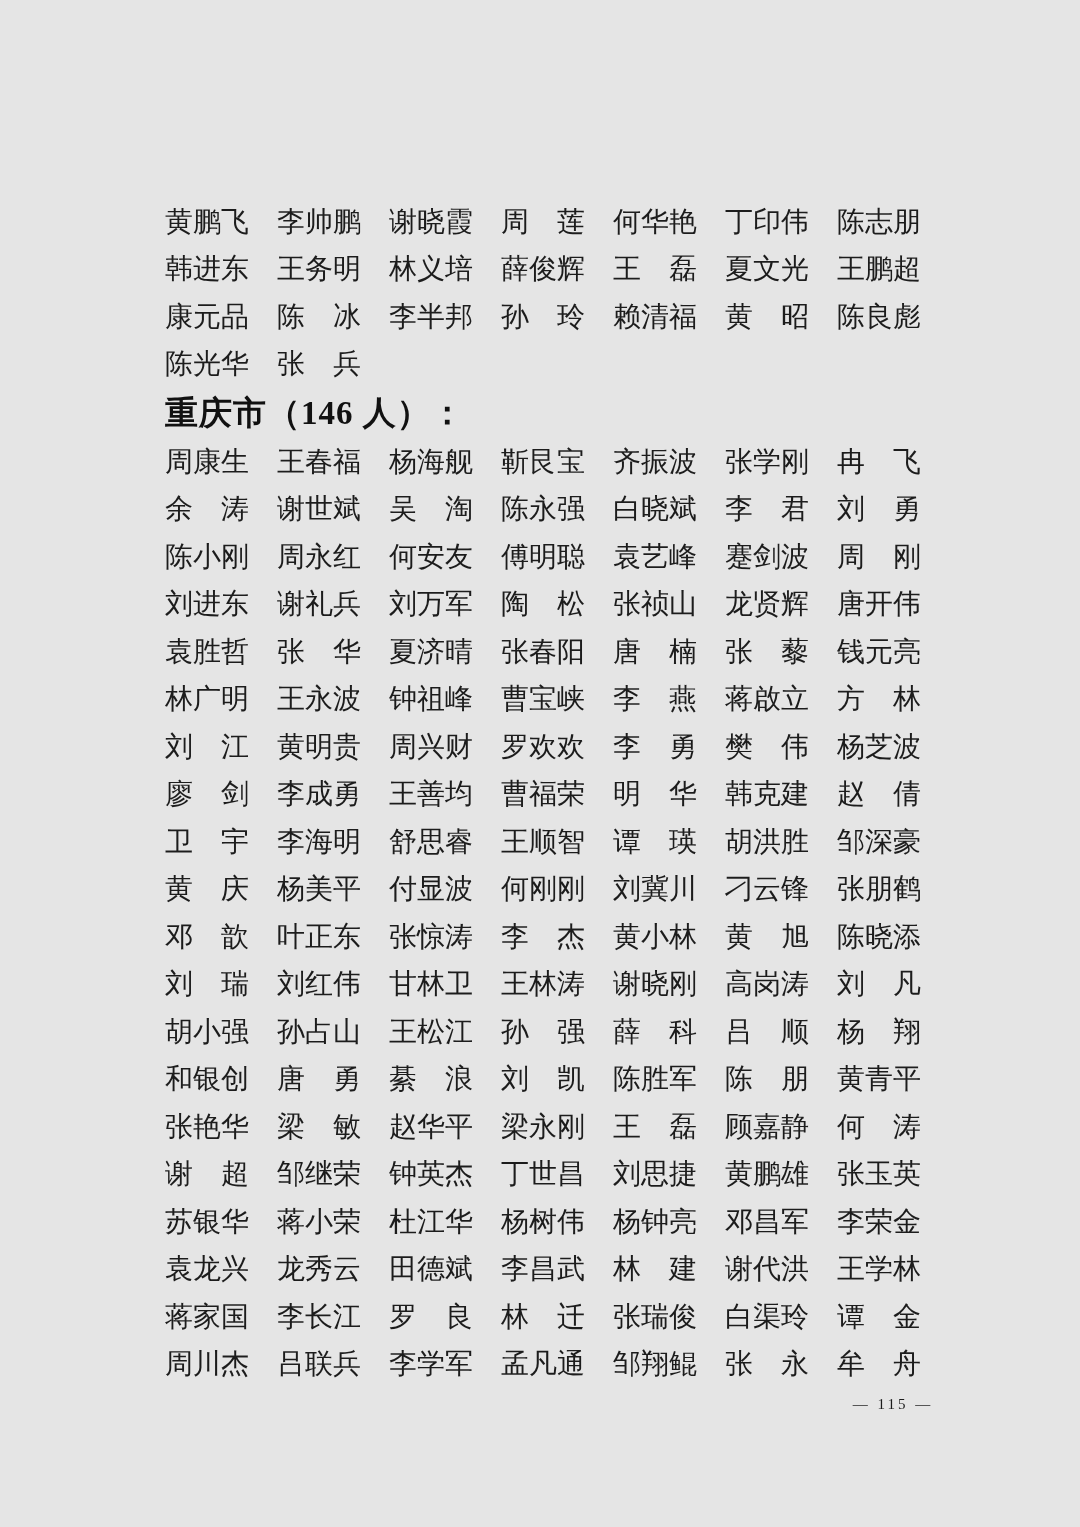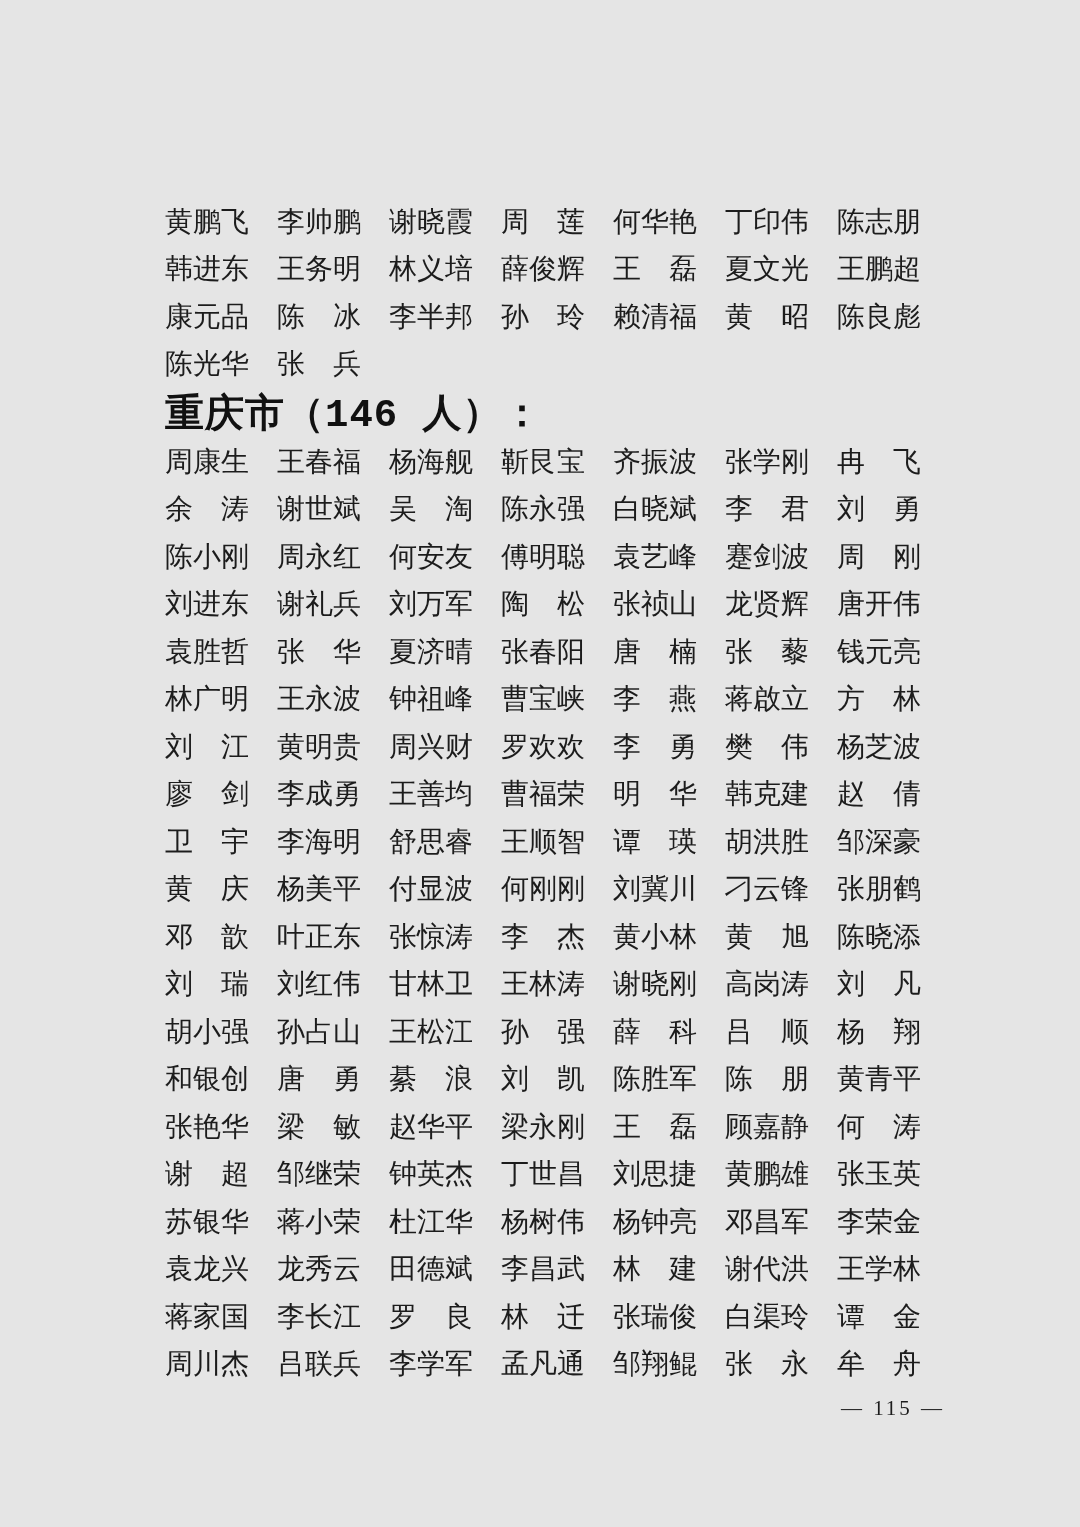--- a/index.html
+++ b/index.html
@@ -32,33 +32,32 @@
     display: flex;
     align-items: center;
     font-size: 28px;
     white-space: nowrap;
     color: #1c1c1c;
   }
   .section-heading {
     height: 50px;
     display: flex;
     align-items: center;
-    font-size: 39px;
+    font-size: 33px;
     font-weight: 700;
     letter-spacing: 1px;
     color: #111111;
-    font-family: Liberation Mono, monospace;
   }
   .page-number {
     position: absolute;
     top: 1396px;
     left: 833px;
     width: 120px;
     text-align: center;
-    font-size: 21px;
+    font-size: 15px;
     letter-spacing: 3px;
     color: #1c1c1c;
     white-space: nowrap;
   }
 </style>
 </head>
 <body>
 
 <div class="page">
   <div class="content">

